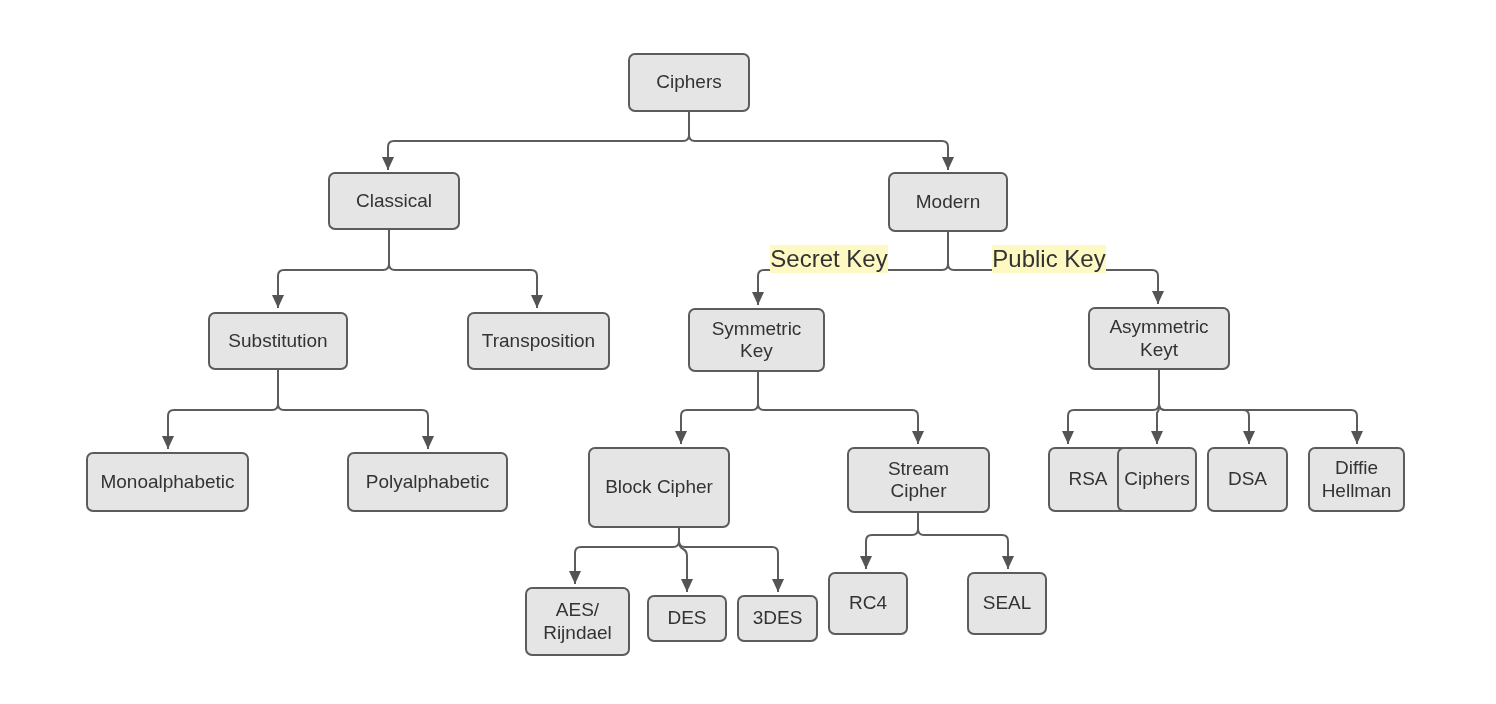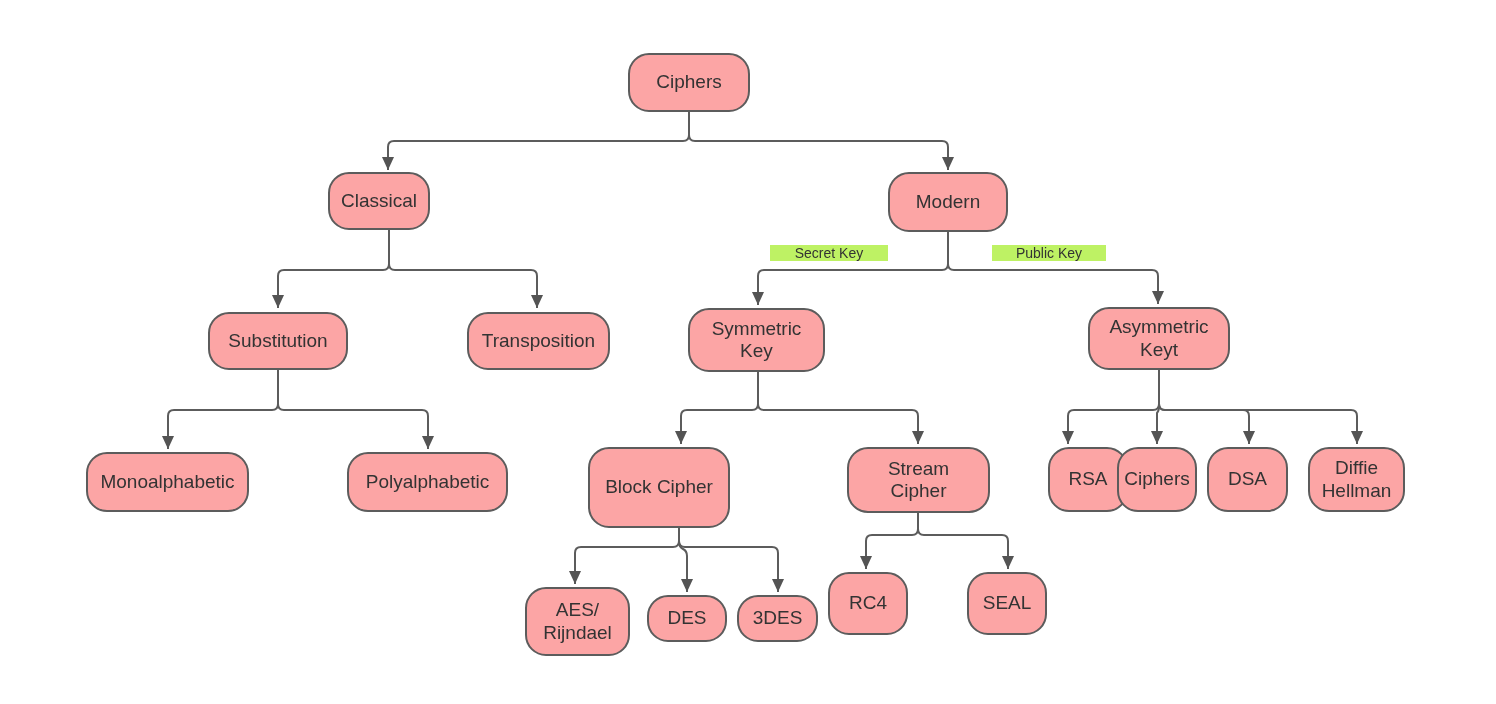--- a/index.html
+++ b/index.html
@@ -17,39 +17,39 @@
   }
   #edges {
     position: absolute;
     left: 0;
     top: 0;
   }
   .node {
     position: absolute;
     box-sizing: border-box;
     border: 2px solid #5c5c5c;
-    border-radius: 21px;
-    background: #fca5a5;
+    border-radius: 7px;
+    background: #e5e5e5;
     display: flex;
     align-items: center;
     justify-content: center;
     text-align: center;
   }
   .node-label {
     font-size: 19px;
     line-height: 1.16;
     color: #333333;
     white-space: pre-line;
   }
   .edge-label {
     position: absolute;
-    font-size: 14px;
+    font-size: 24px;
     color: #333333;
     text-align: center;
-    background: #bef264;
+    background: #fef9c3;
   }
 </style>
 </head>
 <body>
 
 <div id="canvas">
 
   <svg id="edges" width="1496" height="704" viewBox="0 0 1496 704">
     <defs>
       <marker id="arrow" viewBox="0 0 16 16" refX="14" refY="8" markerWidth="16" markerHeight="16" markerUnits="userSpaceOnUse" orient="auto">
@@ -79,21 +79,21 @@
     </g>
   </svg>
 
   <div class="edge-label" style="left:770px; top:245px; width:118px;">Secret Key</div>
   <div class="edge-label" style="left:992px; top:245px; width:114px;">Public Key</div>
 
   <div class="node" style="left:628px; top:53px; width:122px; height:59px;">
     <span class="node-label">Ciphers</span>
   </div>
 
-  <div class="node" style="left:328px; top:172px; width:102px; height:58px;">
+  <div class="node" style="left:328px; top:172px; width:132px; height:58px;">
     <span class="node-label">Classical</span>
   </div>
 
   <div class="node" style="left:888px; top:172px; width:120px; height:60px;">
     <span class="node-label">Modern</span>
   </div>
 
   <div class="node" style="left:208px; top:312px; width:140px; height:58px;">
     <span class="node-label">Substitution</span>
   </div>

